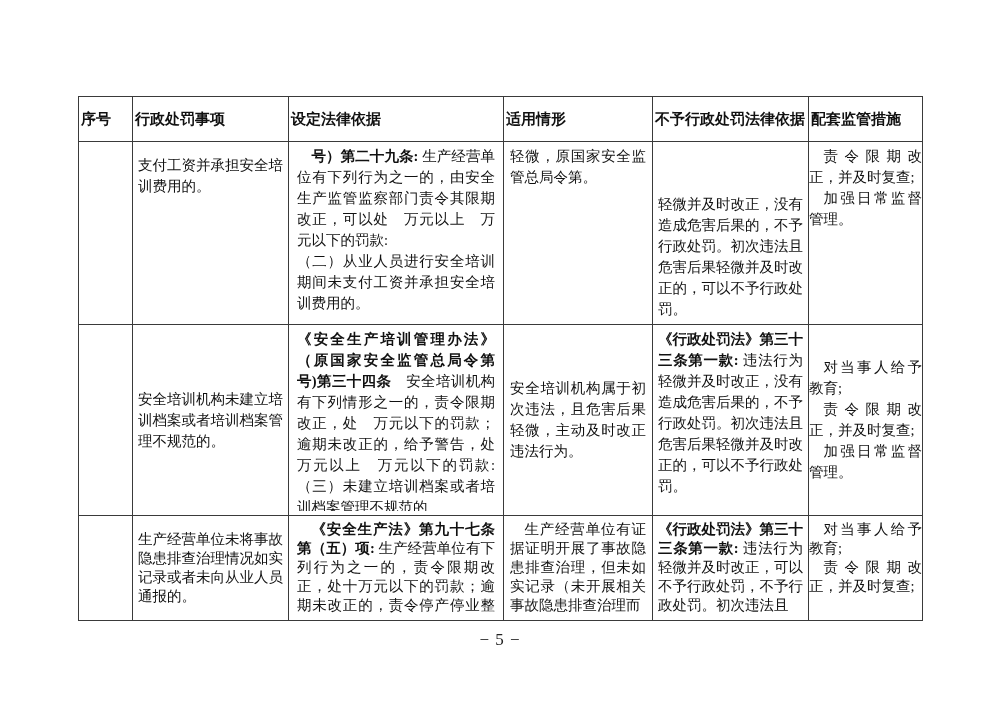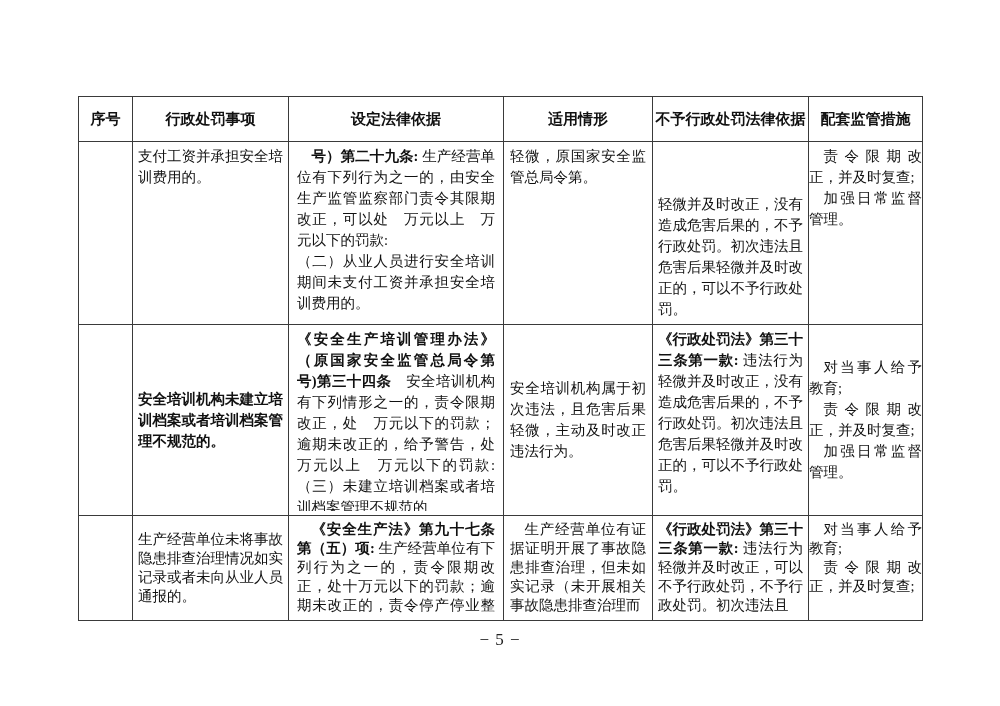--- a/index.html
+++ b/index.html
@@ -25,21 +25,21 @@
     table-layout: fixed;
   }
   .doc-table th, .doc-table td {
     border: 1px solid #3a3a3a;
     vertical-align: top;
   }
   .doc-table th {
     height: 45px;
     font-size: 15px;
     font-weight: bold;
-    text-align: center;
+    text-align: left;
     vertical-align: middle;
     padding: 2px;
     line-height: 1.1;
   }
   .doc-table td { padding: 4px 6px; }
   td.col0 { text-align: center; }
   td.col1 { padding: 4px 5px; }
   td.col2 { padding: 4px 8px; }
   td.col3 { padding: 4px 6px; }
   td.col4 { padding: 4px 5px; }
@@ -89,21 +89,21 @@
           <th>不予行政处罚法律依据</th>
           <th>配套监管措施</th>
         </tr>
     </thead>
     <tbody id="table-body">
         <tr style="height: 180px;">
           <td class="col0">
             <div class="clip" style="max-height: 172px;"></div>
           </td>
           <td class="col1">
-            <div class="clip" style="max-height: 172px;">
+            <div class="clip" style="max-height: 172px; margin-top: 9px;">
               <div class="para"><span>支付工资并承担安全培训费用的。</span></div>
             </div>
           </td>
           <td class="col2">
             <div class="clip" style="max-height: 172px;">
               <div class="para indent"><b>号）第二十九条:</b><span> 生产经营单位有下列行为之一的，由安全生产监管监察部门责令其限期改正，可以处　万元以上　万元以下的罚款:</span></div>
               <div class="para"><span>（二）从业人员进行安全培训期间未支付工资并承担安全培训费用的。</span></div>
             </div>
           </td>
           <td class="col3">
@@ -121,21 +121,21 @@
               <div class="para indent"><span>责令限期改正，并及时复查;</span></div>
               <div class="para indent"><span>加强日常监督管理。</span></div>
             </div>
           </td>
         </tr>
         <tr style="height: 190px;">
           <td class="col0">
             <div class="clip" style="max-height: 182px;"></div>
           </td>
           <td class="col1 v-mid">
-            <div class="clip" style="max-height: 182px; font-weight: bold;">
+            <div class="clip" style="max-height: 182px;">
               <div class="para"><span>安全培训机构未建立培训档案或者培训档案管理不规范的。</span></div>
             </div>
           </td>
           <td class="col2">
             <div class="clip" style="max-height: 182px;">
               <div class="para"><b>《安全生产培训管理办法》（原国家安全监管总局令第　号)第三十四条</b><span>　安全培训机构有下列情形之一的，责令限期改正，处　万元以下的罚款；逾期未改正的，给予警告，处　万元以上　万元以下的罚款:（三）未建立培训档案或者培训档案管理不规范的</span></div>
             </div>
           </td>
           <td class="col3 v-mid">
             <div class="clip" style="max-height: 182px;">

